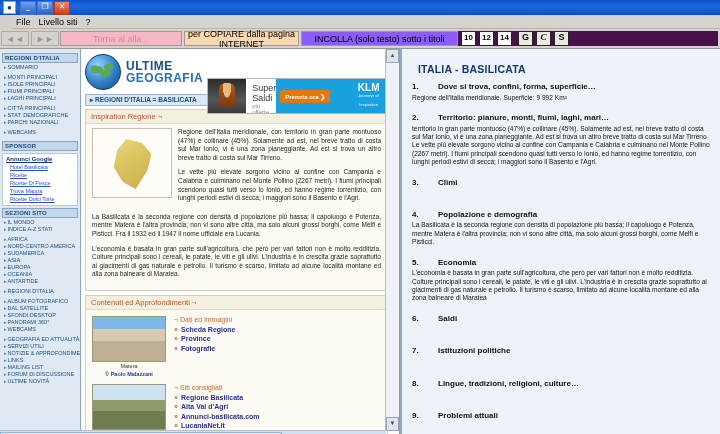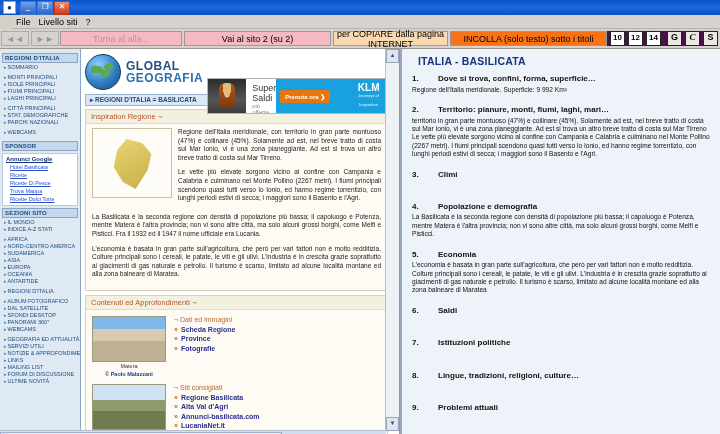--- a/index.html
+++ b/index.html
@@ -53,21 +53,21 @@
     display:flex;align-items:center;justify-content:center;
   }
   .tb-field{
     margin:2px 0;border:1px solid #9b9b9b;
     display:flex;align-items:center;justify-content:center;
     font-size:9px;color:#000;text-align:center;
   }
   .f-pink{background:#f6b9c3;}
   .f-pink-dim{background:#f6b9c3;color:#c98e99;}
   .f-orange{background:#fbd9b0;}
-  .f-violet{background:#f97316;}
+  .f-violet{background:#8b5cf6;}
   .tb-dark{
     flex:1;background:#4a1049;margin:2px 2px 2px 0;
     display:flex;align-items:center;gap:3px;padding-left:3px;
   }
   .sz-btn{
     width:13px;height:13px;background:#fff;border:1px solid #222;
     font-size:8px;font-weight:bold;line-height:11px;text-align:center;color:#000;
   }
   .sty-btn{
     width:13px;height:13px;background:#ece9e2;border:1px solid #222;
@@ -241,21 +241,21 @@
     background:#dbe9f8;border:1px solid #9ab4d2;
   }
   
   .doc{
     padding:6px 8px 0 10px;
     font-size:6.6px;color:#111;line-height:8.4px;
     height:100%;box-sizing:border-box;overflow:hidden;
     border-left:2px solid #9aa8bd;
   }
   .doc h1{
-    font-size:10.5px;color:#16357a;margin:2px 0 10px 6px;
+    font-size:10.5px;color:#16357a;margin:10px 0 10px 6px;
     font-weight:bold;letter-spacing:.2px;
   }
   .doc .hd{
     font-size:8px;font-weight:bold;color:#111;
     display:flex;margin:0 0 2px 0;
   }
   .doc .hd .num{width:26px;flex:none;}
   .doc p{margin:0 0 12px 0;text-align:left;}
   .doc .sp{height:22px;}
 </style>
@@ -274,21 +274,20 @@
 <div class="menubar">
   <span>File</span>
   <span>Livello siti</span>
   <span>?</span>
 </div>
 
 <div class="toolbar">
   <div class="nav-btn">◄◄</div>
   <div class="nav-btn">►►</div>
   <div class="tb-field f-pink-dim" style="width:120px">Torna al alla...</div>
-  <div class="tb-field f-pink" style="width:145px;margin-left:2px">Vai al sito 2 (su 2)</div>
   <div class="tb-field f-orange" style="width:113px;margin-left:2px">per COPIARE dalla pagina INTERNET</div>
   <div class="tb-field f-violet" style="width:155px;margin-left:2px">INCOLLA (solo testo) sotto i titoli</div>
   <div class="tb-dark">
     <div class="sz-btn">10</div>
     <div class="sz-btn">12</div>
     <div class="sz-btn">14</div>
     <div class="sty-btn" style="margin-left:3px">G</div>
     <div class="sty-btn it">C</div>
     <div class="sty-btn">S</div>
   </div>
@@ -367,21 +366,21 @@
           <div class="sb-link">FORUM DI DISCUSSIONE</div>
           <div class="sb-link">ULTIME NOVITÀ</div>
         </div>
       </div>
 
       <div class="content">
 
         <div class="brand-row">
           <div class="globe"></div>
           <div class="brand-txt">
-            <div>GLOBAL</div>
+            <div>ULTIME</div>
             <div class="s2">GEOGRAFIA</div>
           </div>
           <div class="banner">
             <div class="bn-photo"></div>
             <div class="bn-txt">
               <div class="bn-t1">Super Saldi</div>
               <div class="bn-t2">più offerte su KLM.it</div>
             </div>
             <div class="bn-blue">
               <div class="bn-cta">Prenota ora  ❯</div>

